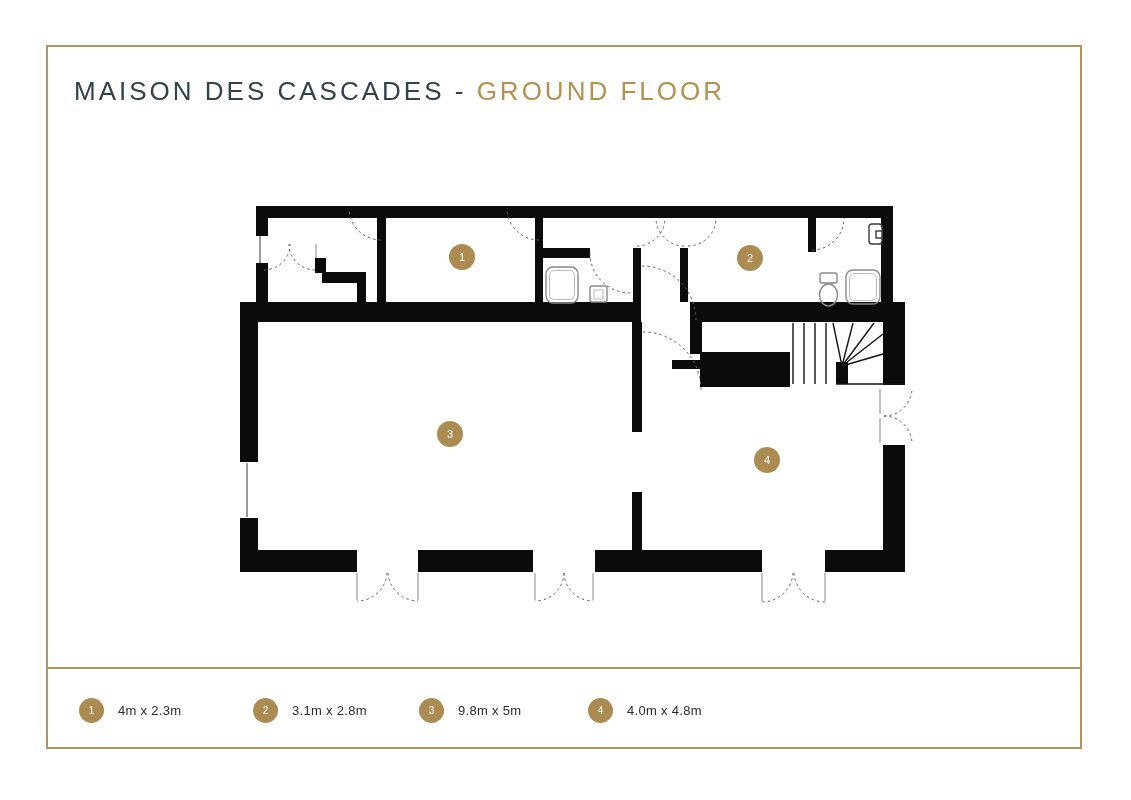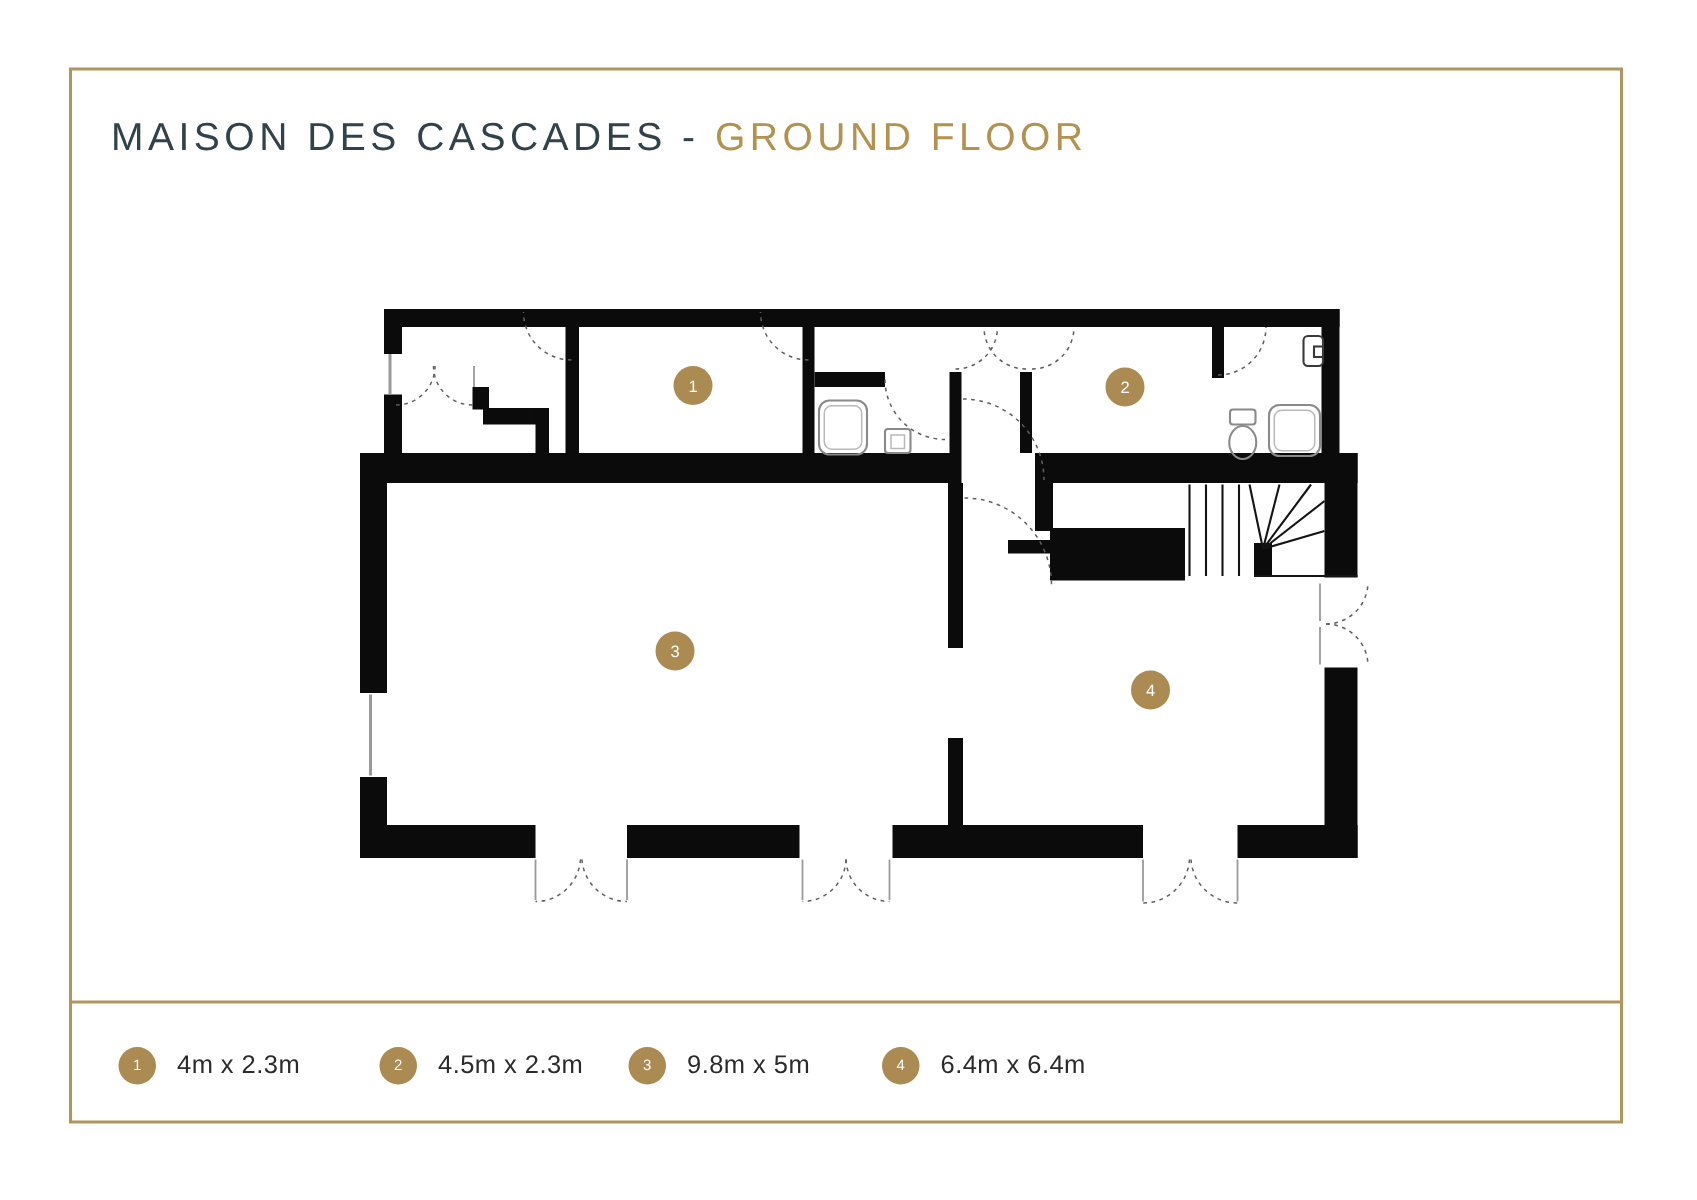--- a/index.html
+++ b/index.html
@@ -20,21 +20,21 @@
   #legend-separator{
     position:absolute;left:46px;top:667px;width:1036px;height:0;
     border-top:2px solid #b2955c;
   }
   .legend-item{position:absolute;top:697px;display:flex;align-items:center;height:26px;}
   .legend-circle{
     width:25px;height:25px;border-radius:50%;background:#ab8b52;
     color:#ffffff;font-size:10px;display:flex;align-items:center;justify-content:center;
     flex:0 0 25px;
   }
-  .legend-label{margin-left:14px;font-size:17px;color:#2b2b2b;letter-spacing:0.3px;}
+  .legend-label{margin-left:14px;font-size:13px;color:#2b2b2b;letter-spacing:0.3px;}
   #plan-svg{position:absolute;left:0;top:0;}
   .wall{fill:#0b0b0b;}
   .win{fill:#9a9a9a;}
   .arc{fill:none;stroke:#5f5f5f;stroke-width:1;stroke-dasharray:2.5,3;}
   .leaf{stroke:#9a9a9a;stroke-width:1.2;fill:none;}
   .stair{stroke:#141414;stroke-width:1.4;fill:none;}
   .fixture{fill:none;stroke:#8a8a8a;stroke-width:1.4;}
   .fixture-light{fill:none;stroke:#b9b9b9;stroke-width:1;}
   .fixture-dark{fill:#ffffff;stroke:#3a3a3a;stroke-width:1.4;}
   .marker{fill:#ab8b52;}
@@ -180,24 +180,24 @@
   </svg>
 
   <div id="legend-separator"></div>
 
   <div class="legend-item" style="left:79px;">
     <span class="legend-circle">1</span>
     <span class="legend-label">4m x 2.3m</span>
   </div>
   <div class="legend-item" style="left:253px;">
     <span class="legend-circle">2</span>
-    <span class="legend-label">4.5m x 2.3m</span>
+    <span class="legend-label">3.1m x 2.8m</span>
   </div>
   <div class="legend-item" style="left:419px;">
     <span class="legend-circle">3</span>
     <span class="legend-label">9.8m x 5m</span>
   </div>
   <div class="legend-item" style="left:588px;">
     <span class="legend-circle">4</span>
-    <span class="legend-label">6.4m x 6.4m</span>
+    <span class="legend-label">4.0m x 4.8m</span>
   </div>
 
 </div>
 
 </body></html>

